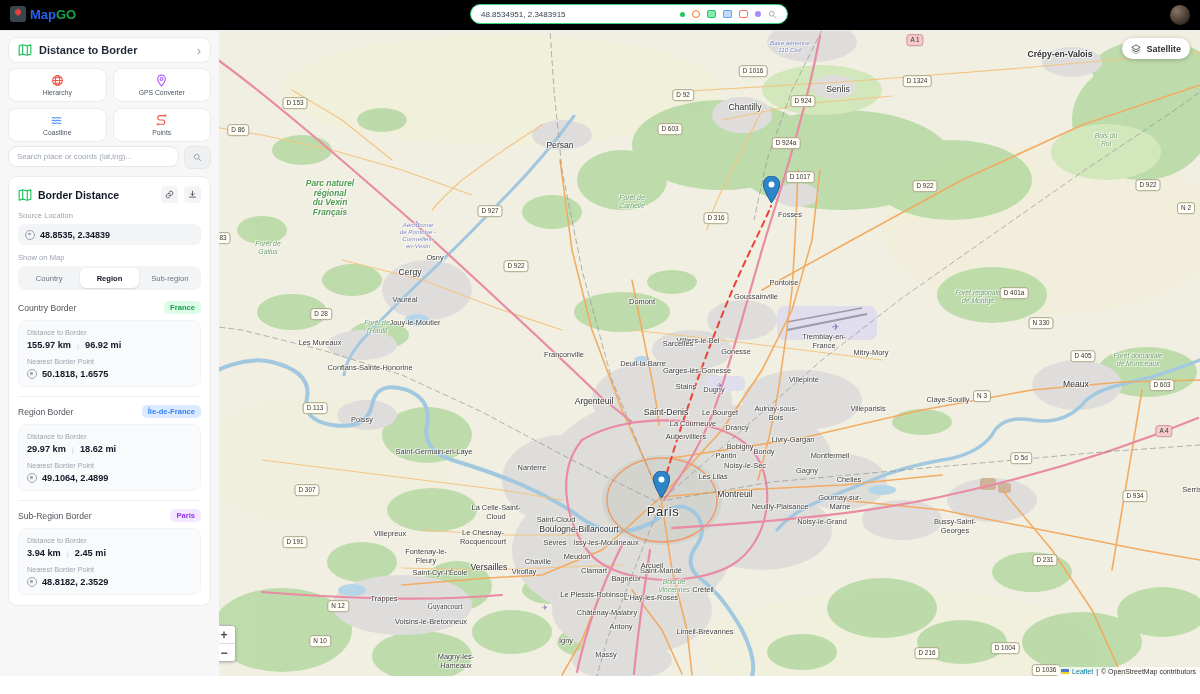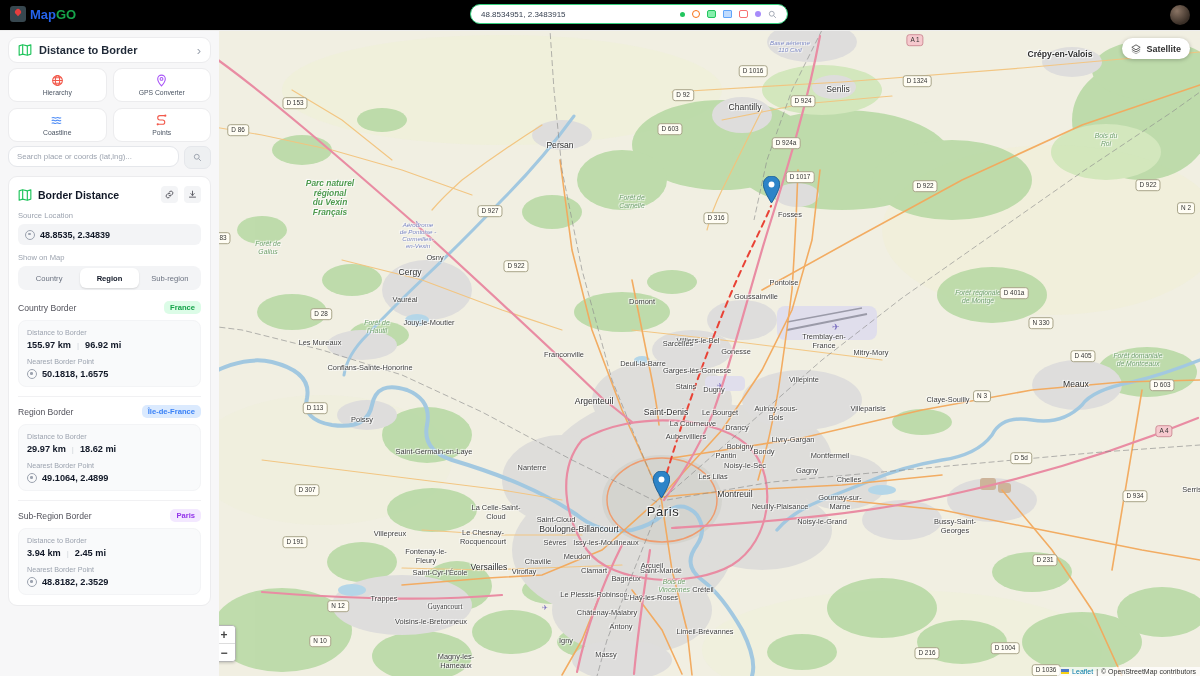--- a/index.html
+++ b/index.html
@@ -421,21 +421,21 @@
         <span class="ml s" style="left: 554px; top: 267px;">Goussainville</span>
         <span class="ml s" style="left: 440px; top: 272px;">Domont</span>
         <span class="ml s" style="left: 496px; top: 311px;">Villiers-le-Bel</span>
         <span class="ml s" style="left: 476px; top: 314px;">Sarcelles</span>
         <span class="ml s" style="left: 441px; top: 334px;">Deuil-la-Barre</span>
         <span class="ml s" style="left: 362px; top: 325px;">Franconville</span>
         <span class="ml m" style="left: 392px; top: 372px;">Argenteuil</span>
         <span class="ml m" style="left: 208px; top: 243px;">Cergy</span>
         <span class="ml s" style="left: 233px; top: 228px;">Osny</span>
         <span class="ml s" style="left: 203px; top: 270px;">Vauréal</span>
-        <span class="ml s" style="left: 213px; top: 293px; padding-left: 28px;">Jouy-le-Moutier</span>
+        <span class="ml s" style="left: 213px; top: 293px;">Jouy-le-Moutier</span>
         <span class="ml s" style="left: 118px; top: 313px;">Les Mureaux</span>
         <span class="ml s" style="left: 168px; top: 338px;">Conflans-Sainte-Honorine</span>
         <span class="ml s" style="left: 160px; top: 390px;">Poissy</span>
         <span class="ml s" style="left: 232px; top: 422px;">Saint-Germain-en-Laye</span>
         <span class="ml s" style="left: 330px; top: 438px;">Nanterre</span>
         <span class="ml m" style="left: 464px; top: 383px;">Saint-Denis</span>
         <span class="ml s" style="left: 484px; top: 357px;">Stains</span>
         <span class="ml s" style="left: 512px; top: 360px;">Dugny</span>
         <span class="ml s" style="left: 495px; top: 341px;">Garges-lès-Gonesse</span>
         <span class="ml s" style="left: 534px; top: 322px;">Gonesse</span>

